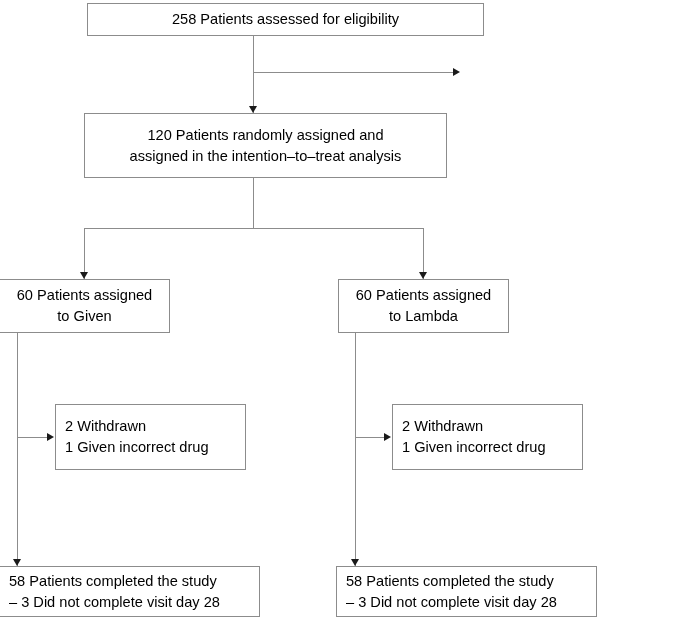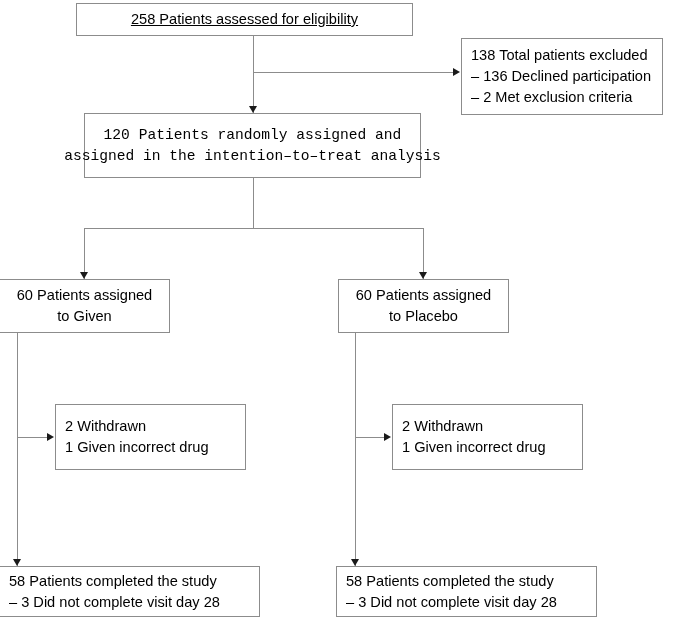--- a/index.html
+++ b/index.html
@@ -56,43 +56,38 @@
     border-top: 4px solid transparent;
     border-bottom: 4px solid transparent;
     border-left: 7px solid #1a1a1a;
   }
 </style>
 </head>
 <body>
 
 <div id="diagram">
 
-  <div class="node center" style="left:76px; top:3px; width:337px; height:33px;text-decoration:underline;">
+  <div class="node center" style="left:87px; top:3px; width:397px; height:33px;">
     <span class="line">258 Patients assessed for eligibility</span>
   </div>
 
-  <div class="node left" style="left:461px; top:38px; width:202px; height:77px;">
-    <span class="line">138 Total patients excluded</span>
-    <span class="line">– 136 Declined participation</span>
-    <span class="line">– 2 Met exclusion criteria</span>
-  </div>
 
-  <div class="node center" style="left:84px; top:113px; width:337px; height:65px;font-family:Liberation Mono, monospace;">
+  <div class="node center" style="left:84px; top:113px; width:363px; height:65px;">
     <span class="line">120 Patients randomly assigned and</span>
     <span class="line">assigned in the intention–to–treat analysis</span>
   </div>
 
   <div class="node center" style="left:-1px; top:279px; width:171px; height:54px;">
     <span class="line">60 Patients assigned</span>
     <span class="line">to Given</span>
   </div>
 
   <div class="node center" style="left:338px; top:279px; width:171px; height:54px;">
     <span class="line">60 Patients assigned</span>
-    <span class="line">to Placebo</span>
+    <span class="line">to Lambda</span>
   </div>
 
   <div class="node left" style="left:55px; top:404px; width:191px; height:66px;">
     <span class="line">2 Withdrawn</span>
     <span class="line">1 Given incorrect drug</span>
   </div>
 
   <div class="node left" style="left:392px; top:404px; width:191px; height:66px;">
     <span class="line">2 Withdrawn</span>
     <span class="line">1 Given incorrect drug</span>

